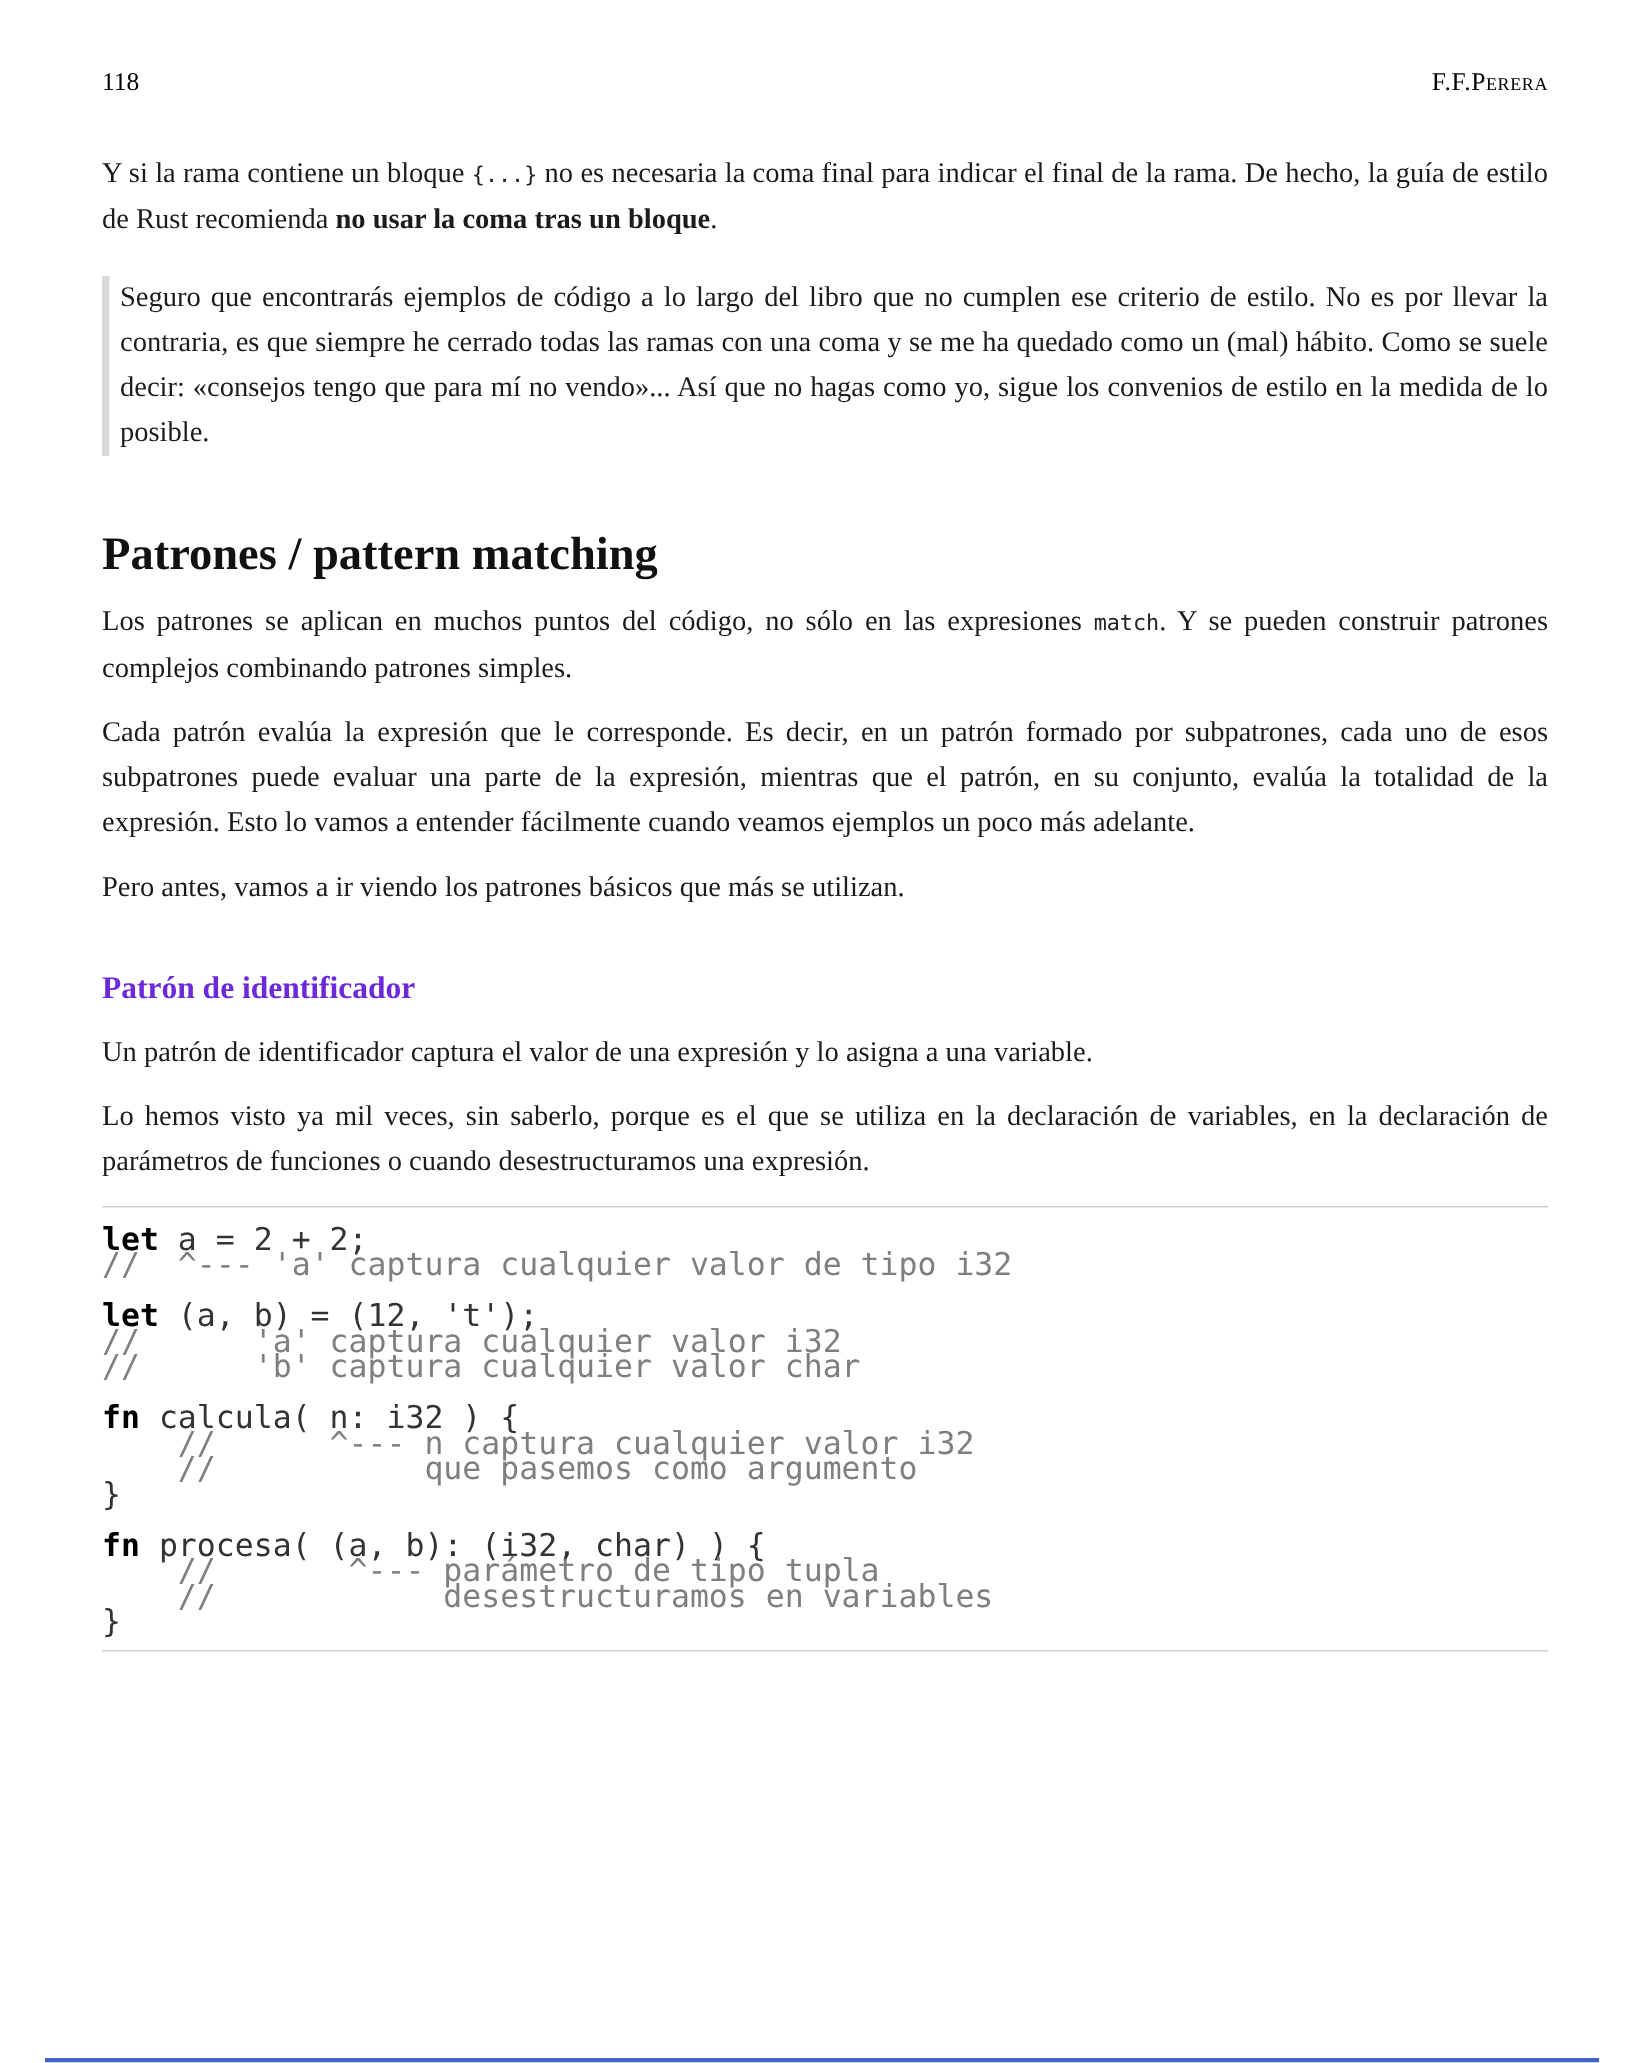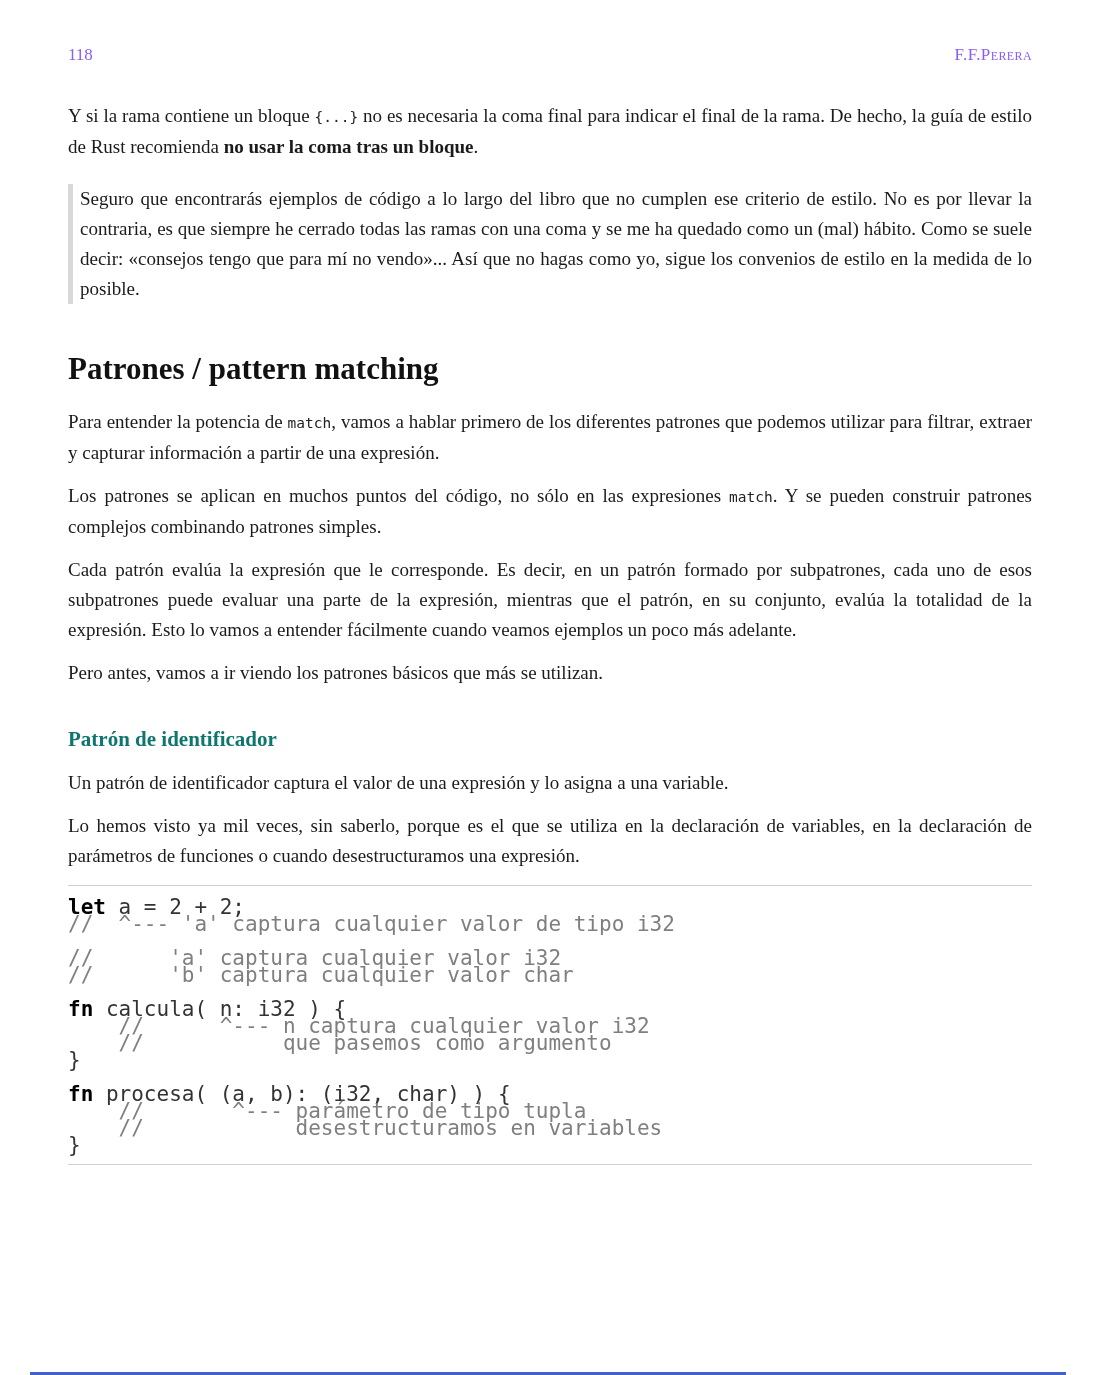--- a/index.html
+++ b/index.html
@@ -4,41 +4,41 @@
 <style>
   * { margin:0; padding:0; box-sizing:border-box; }
   html,body { background:#ffffff; }
   body {
     width:1100px; height:1375px; position:relative; overflow:hidden;
     font-family:"Liberation Serif", serif; color:#1b1b1b;
   }
   .page { padding:45px 68px 0 68px; }
 
   .hdr { display:flex; justify-content:space-between; align-items:baseline;
-         font-size:17px; color:#8b5cf6; }
+         font-size:17px; color:#000000; }
   .hdr .author { font-variant:small-caps; letter-spacing:0.4px; }
 
   p.body-p { font-size:19px; line-height:30px; text-align:justify; color:#1b1b1b; }
   .mt-p1 { margin-top:36px; }
   .mt-std { margin-top:13px; }
   .mt-after-h1 { margin-top:20px; }
 
   code.inline {
     font-family:"DejaVu Sans Mono", monospace; font-size:14.5px; color:#222;
   }
   strong { font-weight:bold; }
 
   blockquote {
     margin-top:22px; border-left:5px solid #d9d9d9; padding-left:7px;
   }
   blockquote p { font-size:19px; line-height:30px; text-align:justify; }
 
   h1 { font-size:31px; line-height:37px; font-weight:bold; color:#111;
        margin-top:46px; }
-  h2 { font-size:21px; line-height:26px; font-weight:bold; color:#0f766e;
+  h2 { font-size:21px; line-height:26px; font-weight:bold; color:#6d28d9;
        margin-top:38px; }
   .mt-after-h2 { margin-top:16px; }
 
   hr.rule { border:none; border-top:1px solid #cfcfcf; height:0; }
   .rule-top { margin-top:14px; }
   .rule-bottom { margin-top:0; }
 
   .code-wrap {
     font-family:"DejaVu Sans Mono", monospace;
     font-size:21px; line-height:17px; color:#333;
@@ -64,40 +64,40 @@
   </div>
 
   <p class="body-p mt-p1"><span>Y si la rama contiene un bloque </span><code class="inline">{...}</code><span> no es necesaria la coma final para indicar el final de la rama. De hecho, la guía de estilo de Rust recomienda </span><strong>no usar la coma tras un bloque</strong><span>.</span></p>
 
   <blockquote>
     <p>Seguro que encontrarás ejemplos de código a lo largo del libro que no cumplen ese criterio de estilo. No es por llevar la contraria, es que siempre he cerrado todas las ramas con una coma y se me ha quedado como un (mal) hábito. Como se suele decir: «consejos tengo que para mí no vendo»... Así que no hagas como yo, sigue los convenios de estilo en la medida de lo posible.</p>
   </blockquote>
 
   <h1>Patrones / pattern matching</h1>
 
-  <p class="body-p mt-after-h1"><span>Para entender la potencia de </span><code class="inline">match</code><span>, vamos a hablar primero de los diferentes patrones que podemos utilizar para filtrar, extraer y capturar información a partir de una expresión.</span></p>
 
   <p class="body-p mt-std"><span>Los patrones se aplican en muchos puntos del código, no sólo en las expresiones </span><code class="inline">match</code><span>. Y se pueden construir patrones complejos combinando patrones simples.</span></p>
 
   <p class="body-p mt-std">Cada patrón evalúa la expresión que le corresponde. Es decir, en un patrón formado por subpatrones, cada uno de esos subpatrones puede evaluar una parte de la expresión, mientras que el patrón, en su conjunto, evalúa la totalidad de la expresión. Esto lo vamos a entender fácilmente cuando veamos ejemplos un poco más adelante.</p>
 
   <p class="body-p mt-std">Pero antes, vamos a ir viendo los patrones básicos que más se utilizan.</p>
 
   <h2>Patrón de identificador</h2>
 
   <p class="body-p mt-after-h2">Un patrón de identificador captura el valor de una expresión y lo asigna a una variable.</p>
 
   <p class="body-p mt-std">Lo hemos visto ya mil veces, sin saberlo, porque es el que se utiliza en la declaración de variables, en la decla­ración de parámetros de funciones o cuando desestructuramos una expresión.</p>
 
   <hr class="rule rule-top">
 
   <div class="code-wrap">
       <div class="code-line"><span class="tok-kw">let</span><span class="tok-plain"> a = 2 + 2;</span></div>
       <div class="code-line"><span class="tok-com">//  ^--- 'a' captura cualquier valor de tipo i32</span></div>
       <div class="code-line">&nbsp;</div>
+      <div class="code-line"><span class="tok-kw">let</span><span class="tok-plain"> (a, b) = (12, 't');</span></div>
       <div class="code-line"><span class="tok-com">//      'a' captura cualquier valor i32</span></div>
       <div class="code-line"><span class="tok-com">//      'b' captura cualquier valor char</span></div>
       <div class="code-line">&nbsp;</div>
       <div class="code-line"><span class="tok-kw">fn</span><span class="tok-plain"> calcula( n: i32 ) {</span></div>
       <div class="code-line"><span class="tok-com">    //      ^--- n captura cualquier valor i32</span></div>
       <div class="code-line"><span class="tok-com">    //           que pasemos como argumento</span></div>
       <div class="code-line"><span class="tok-plain">}</span></div>
       <div class="code-line">&nbsp;</div>
       <div class="code-line"><span class="tok-kw">fn</span><span class="tok-plain"> procesa( (a, b): (i32, char) ) {</span></div>
       <div class="code-line"><span class="tok-com">    //       ^--- parámetro de tipo tupla</span></div>

